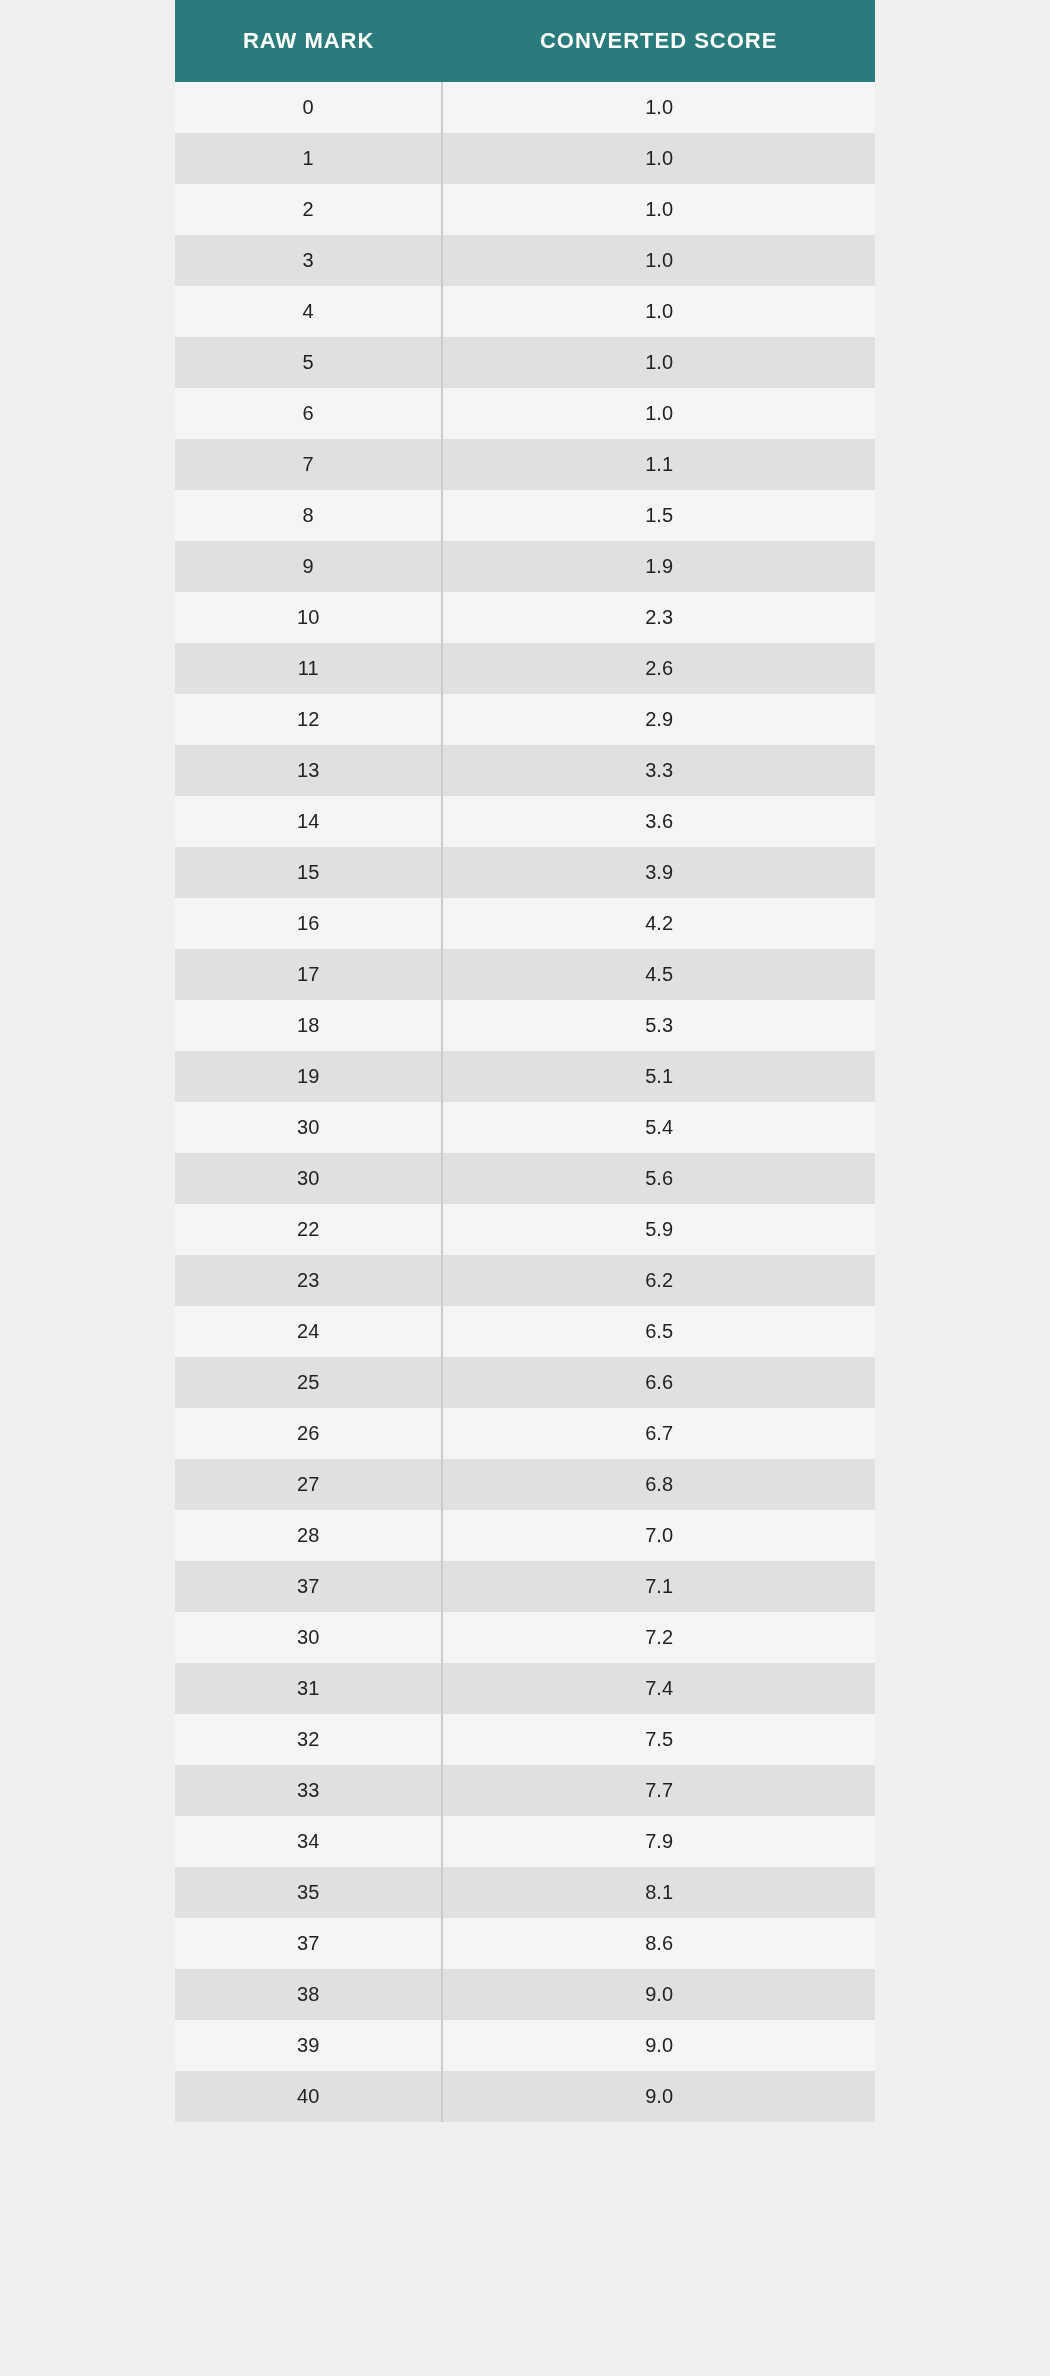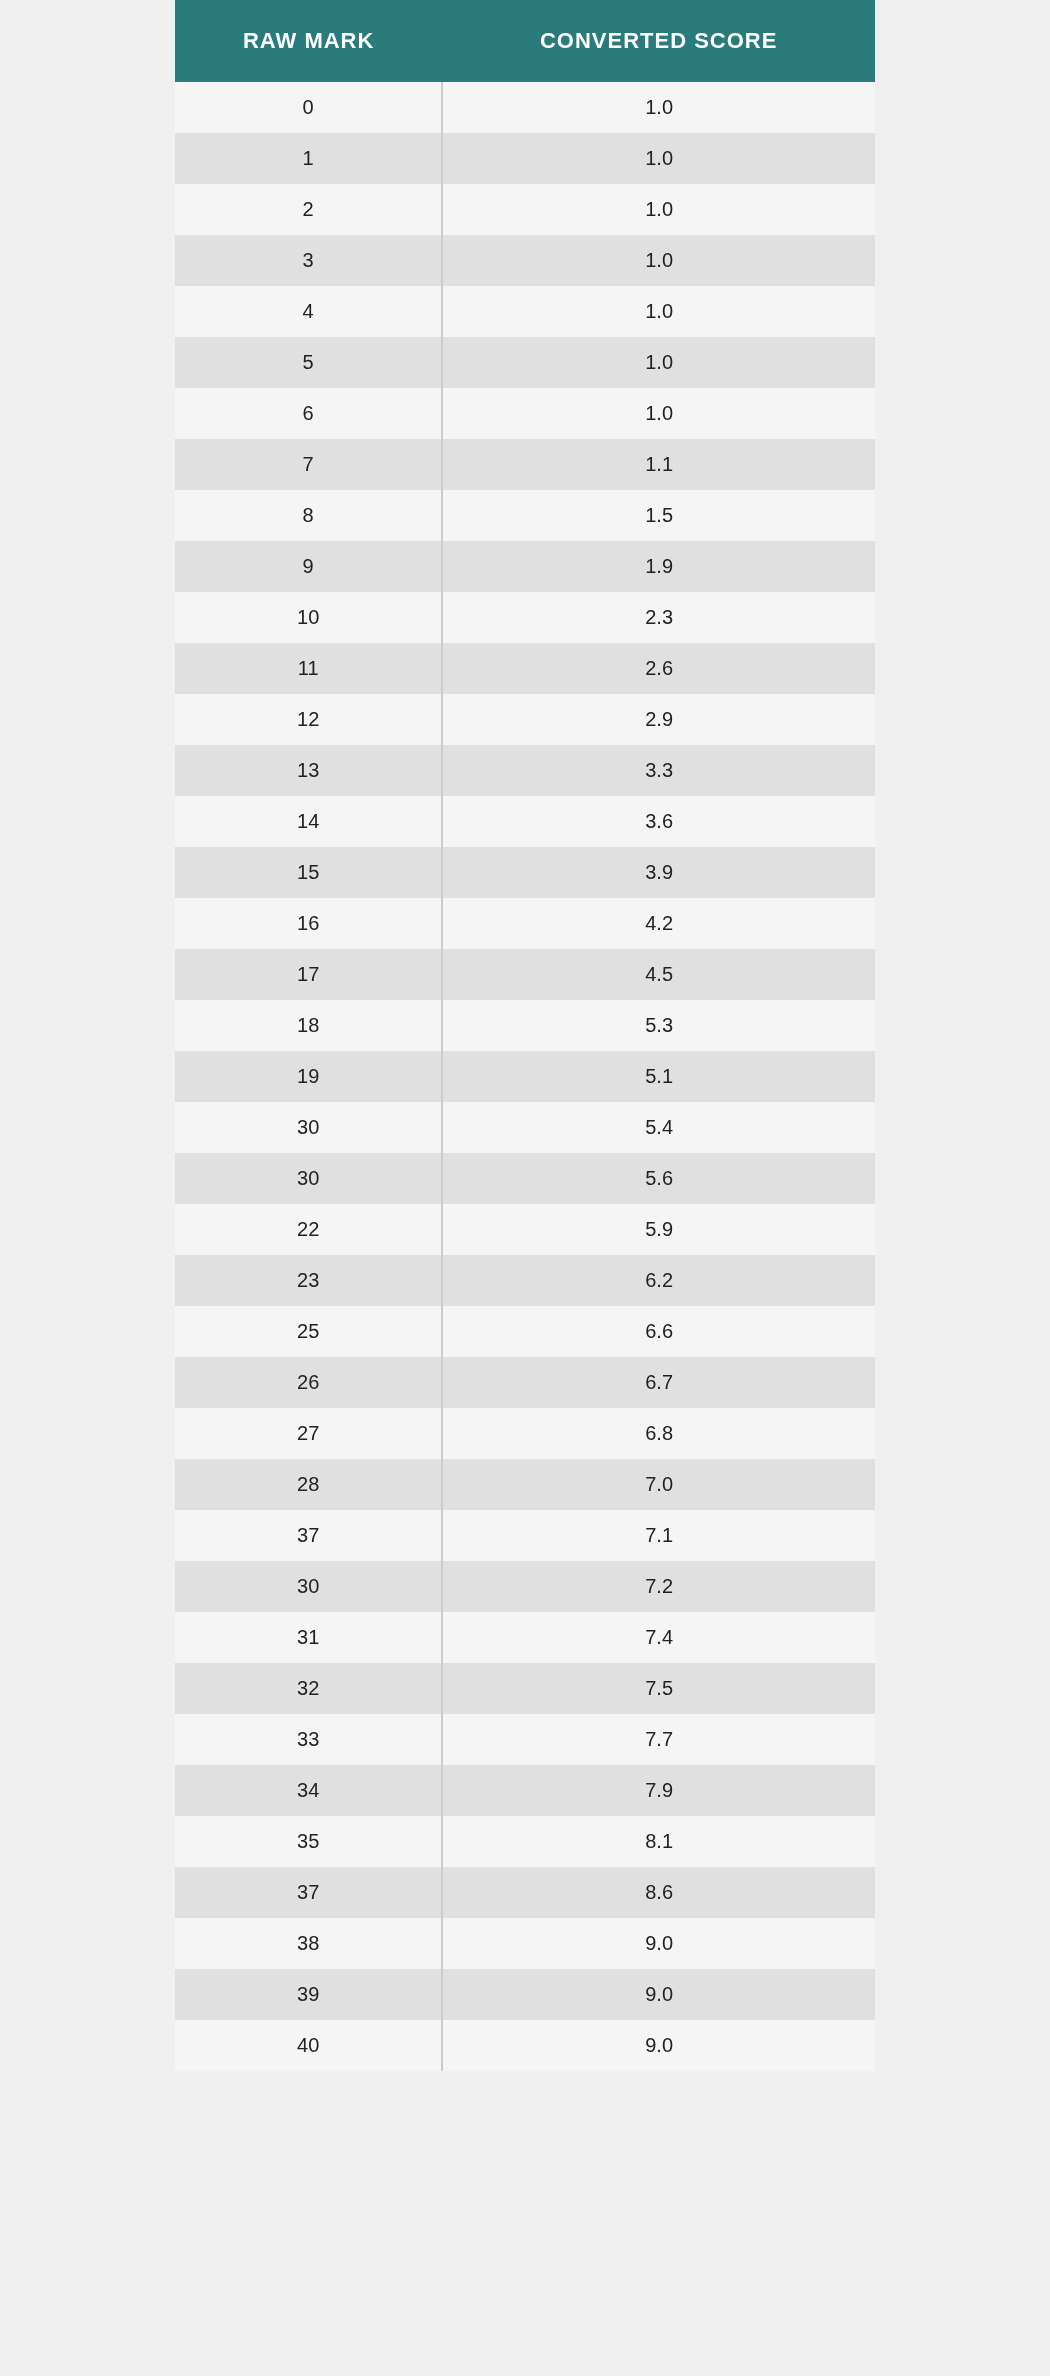--- a/index.html
+++ b/index.html
@@ -165,20 +165,24 @@
         </tr>
         <tr>
           <td>22</td>
           <td>5.9</td>
         </tr>
         <tr>
           <td>23</td>
           <td>6.2</td>
         </tr>
         <tr>
+          <td>24</td>
+          <td>6.5</td>
+        </tr>
+        <tr>
           <td>25</td>
           <td>6.6</td>
         </tr>
         <tr>
           <td>26</td>
           <td>6.7</td>
         </tr>
         <tr>
           <td>27</td>
           <td>6.8</td>

